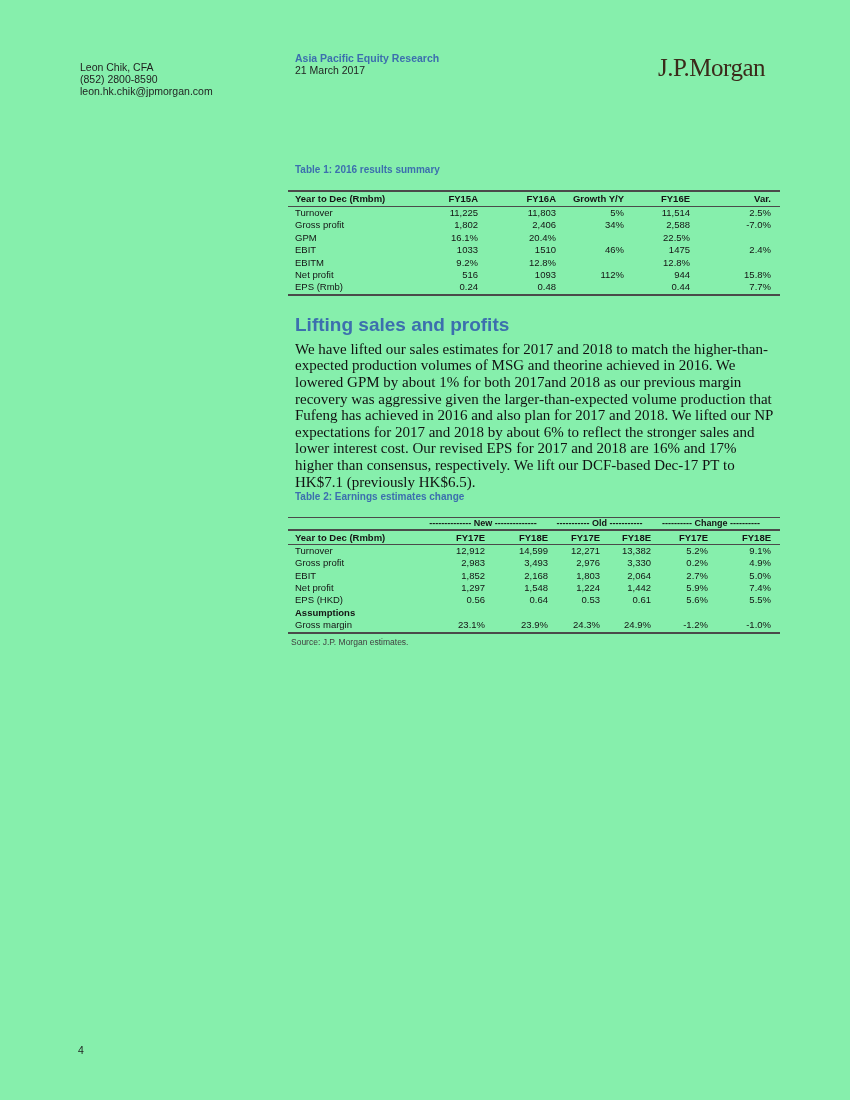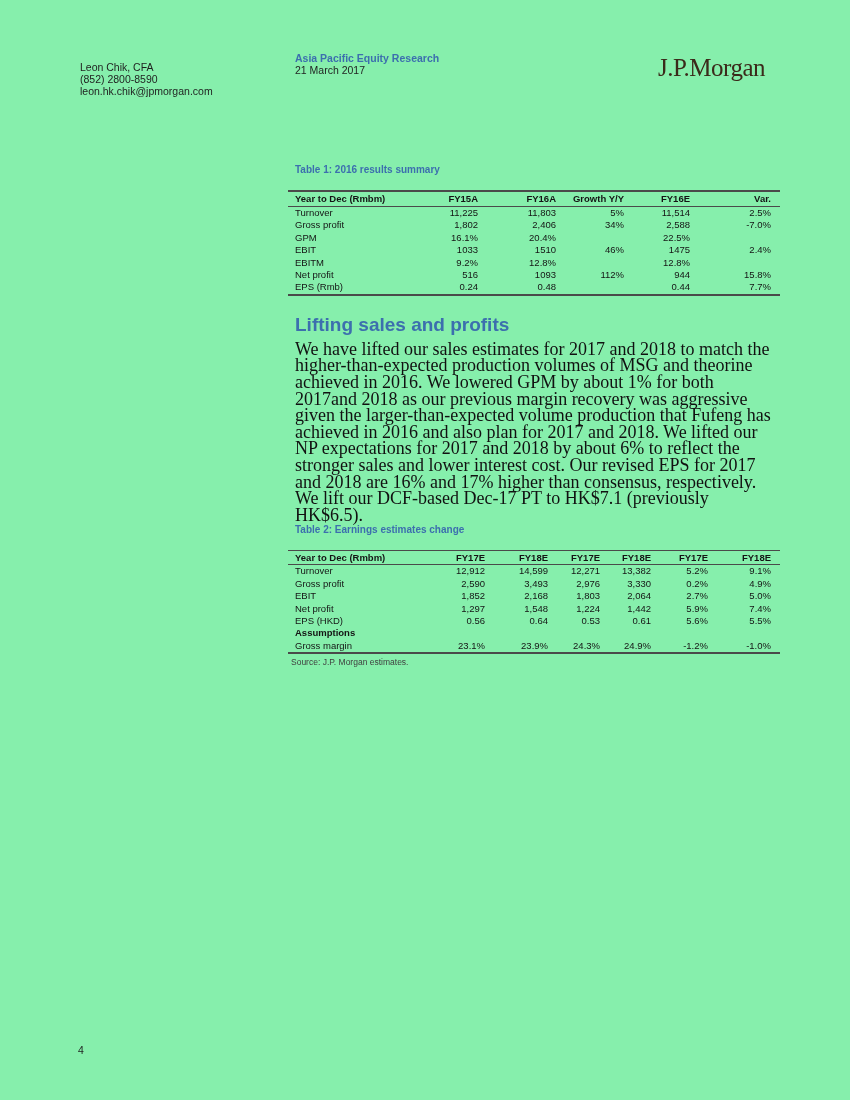--- a/index.html
+++ b/index.html
@@ -65,21 +65,21 @@
   .source-note {
     font-size:8.5px; color:#404040; margin:3px 0 0 3px; line-height:11px;
   }
 
   .section-heading {
     font-size:19px; font-weight:bold; color:#3c6fae;
     line-height:23px; margin:17px 0 0 7px;
   }
   .body-paragraph {
     font-family:"Liberation Serif", serif;
-    font-size:18px; line-height:16.6px; color:#111111;
+    font-size:15px; line-height:16.6px; color:#111111;
     width:482px; margin:5px 0 0 7px; text-align:left;
   }
 
   .t2-title { }
 
   .page-number {
     position:absolute; left:78px; top:1044px;
     font-size:10.5px; color:#1f1f1f;
   }
 </style>
@@ -191,20 +191,26 @@
       <colgroup>
         <col style="width:130px">
           <col style="width:67px">
           <col style="width:63px">
         <col style="width:52px">
           <col style="width:51px">
           <col style="width:57px">
           <col style="width:72px">
       </colgroup>
       <thead>
+        <tr class="group-row">
+          <th class="label"></th>
+          <th colspan="2">-------------- New --------------</th>
+          <th colspan="2">----------- Old -----------</th>
+          <th colspan="2">---------- Change ----------</th>
+        </tr>
         <tr class="cols-row">
           <th class="label">Year to Dec (Rmbm)</th>
           <th class="num">FY17E</th>
           <th class="num">FY18E</th>
           <th class="num">FY17E</th>
           <th class="num">FY18E</th>
           <th class="num">FY17E</th>
           <th class="num">FY18E</th>
         </tr>
       </thead>
@@ -213,21 +219,21 @@
             <td class="label">Turnover</td>
             <td class="num">12,912</td>
             <td class="num">14,599</td>
             <td class="num">12,271</td>
             <td class="num">13,382</td>
             <td class="num">5.2%</td>
             <td class="num">9.1%</td>
           </tr>
           <tr>
             <td class="label">Gross profit</td>
-            <td class="num">2,590</td>
+            <td class="num">2,983</td>
             <td class="num">3,493</td>
             <td class="num">2,976</td>
             <td class="num">3,330</td>
             <td class="num">0.2%</td>
             <td class="num">4.9%</td>
           </tr>
           <tr>
             <td class="label">EBIT</td>
             <td class="num">1,852</td>
             <td class="num">2,168</td>

